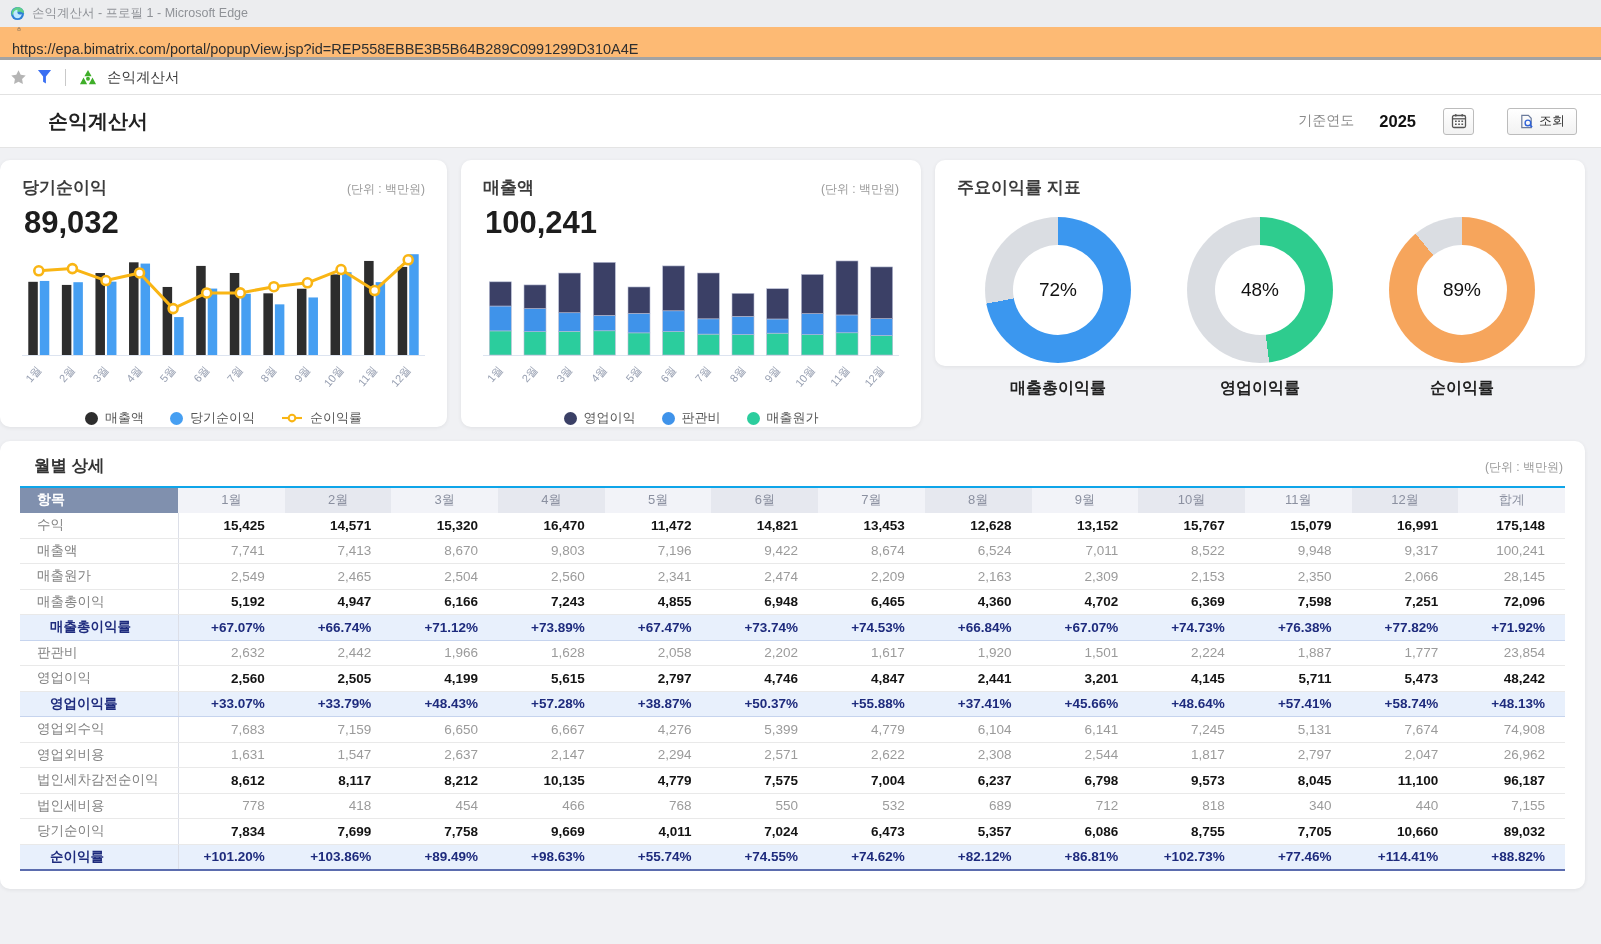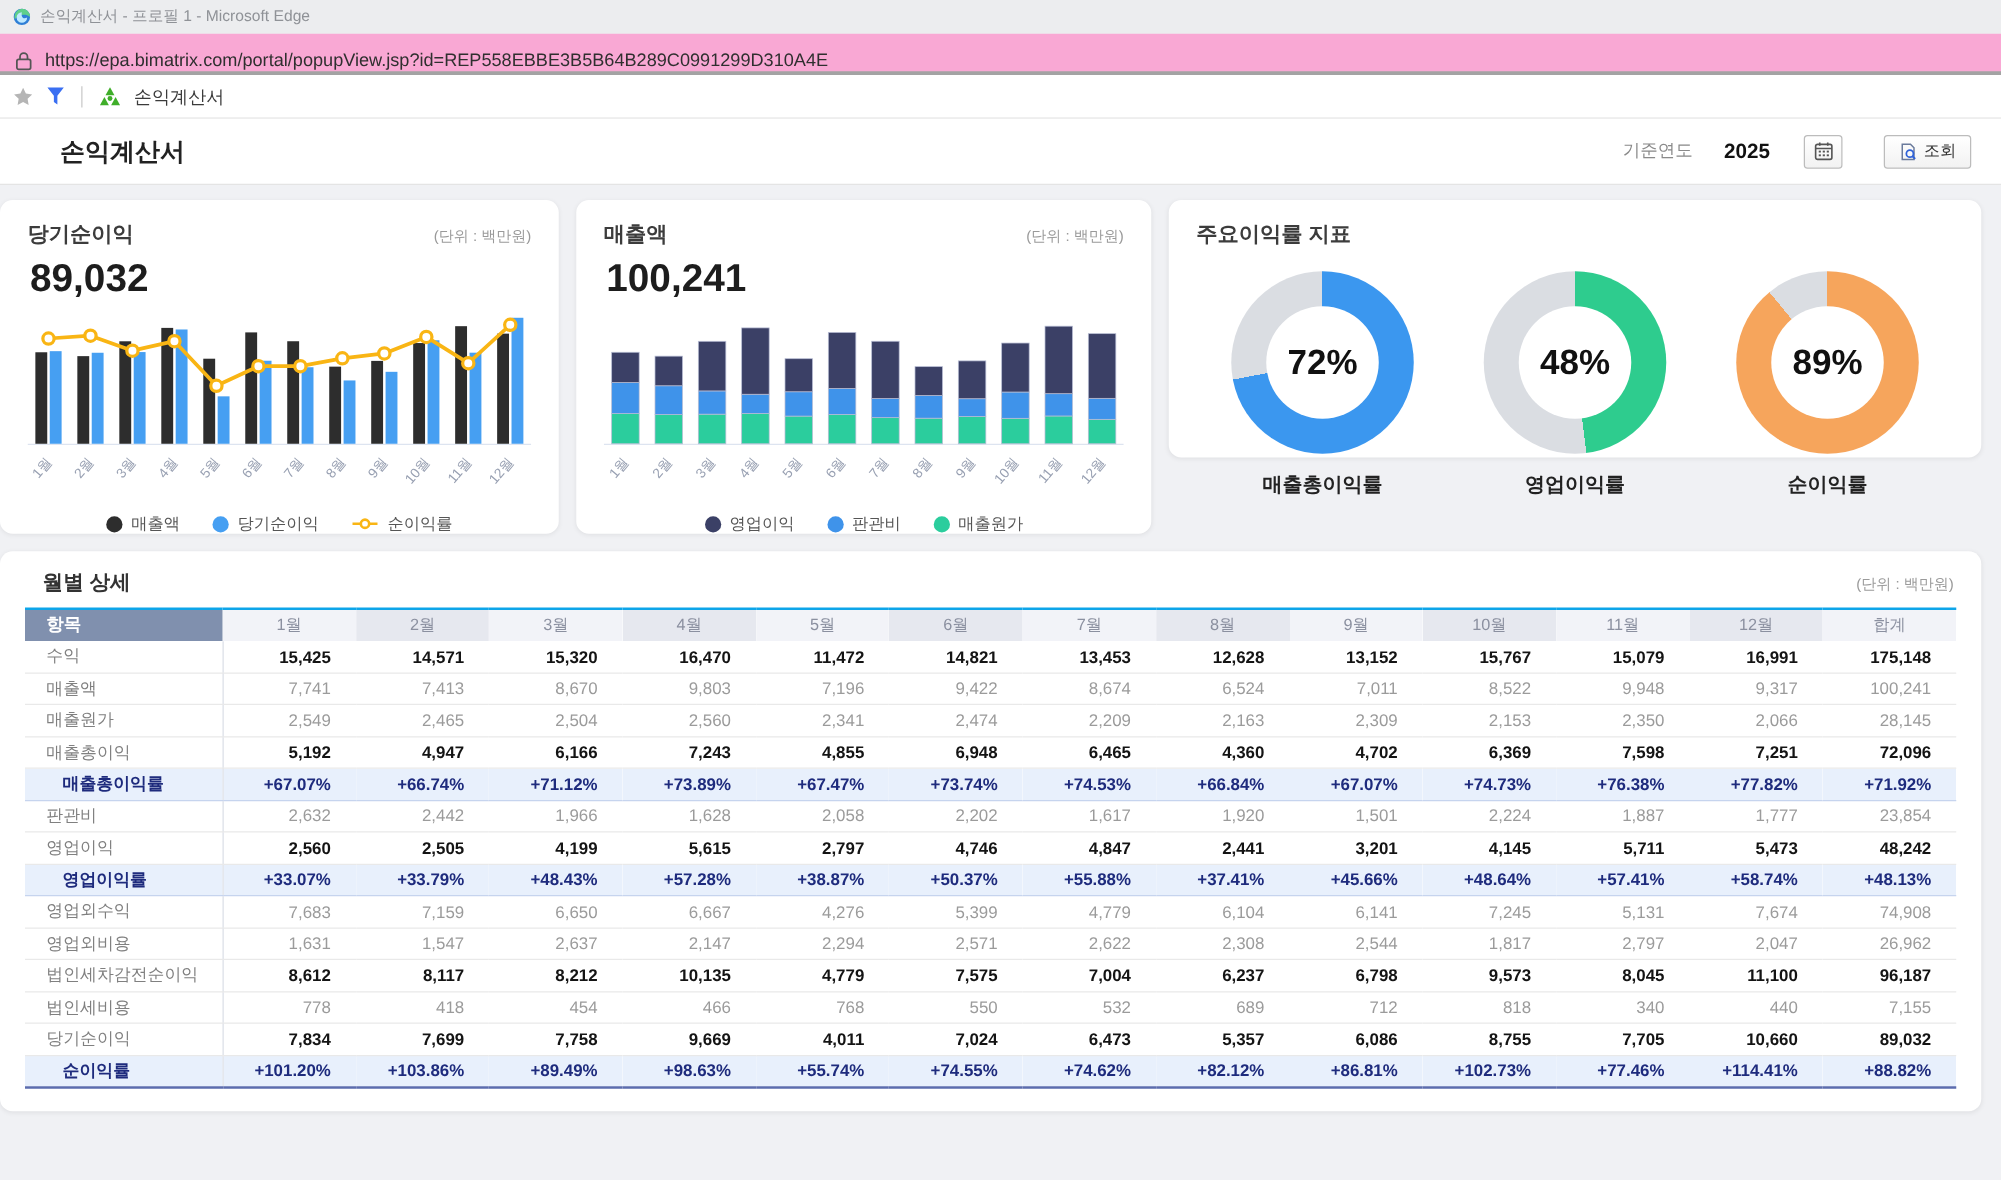--- a/index.html
+++ b/index.html
@@ -3,22 +3,22 @@
 <meta charset="utf-8">
 <style>
   * { margin:0; padding:0; box-sizing:border-box; }
   html,body { width:1601px; height:944px; overflow:hidden;
     font-family:"Liberation Sans","DejaVu Sans",sans-serif; background:#f0f1f4; }
 
   
   .titlebar { height:27px; background:#ecedef; display:flex; align-items:center;
     padding-left:10px; gap:7px; }
   .titlebar-text { font-size:12.5px; color:#8f9297; }
-  .urlbar { height:33px; background:#f9a8d4; display:flex; align-items:flex-end;
-    padding-left:12px; gap:10px; border-bottom:3px solid #a3a3a3; }
+  .urlbar { height:33px; background:#fdba74; display:flex; align-items:flex-start;
+    padding-left:12px; gap:10px; border-bottom:3px solid #a3a3a3;flex-direction:column; }
   .url-text { font-size:14.5px; color:#2f2f2f; }
   .favbar { height:35px; background:#fff; display:flex; align-items:center;
     padding-left:10px; gap:10px; border-bottom:1px solid #e2e2e2; }
   .fav-divider { width:1px; height:17px; background:#c9c9c9; margin:0 3px; }
   .fav-label { font-size:14.5px; color:#3b3b3b; }
 
   
   .page-header { height:53px; background:#fff; display:flex; align-items:center;
     justify-content:space-between; padding:0 24px 0 48px; border-bottom:1px solid #e4e4e4; }
   .page-title { font-size:20px; font-weight:bold; color:#222; }
@@ -47,21 +47,21 @@
   .legend-row { display:flex; justify-content:center; gap:26px; margin-top:2px; }
   .legend-item { display:flex; align-items:center; gap:7px; font-size:13px; color:#555; }
   .legend-dot { width:13px; height:13px; border-radius:50%; }
   .legend-ring { width:22px; height:10px; }
 
   .donut-wrap { display:flex; justify-content:space-around; margin-top:18px; }
   .donut-item { display:flex; flex-direction:column; align-items:center; }
   .donut { width:146px; height:146px; border-radius:50%; position:relative; }
   .donut .hole { position:absolute; inset:28px; background:#fff; border-radius:50%; }
   .donut .pct { position:absolute; inset:0; display:flex; align-items:center;
-    justify-content:center; font-size:28px; font-weight:bold; color:#111; }
+    justify-content:center; font-size:19px; font-weight:normal; color:#111; }
   .donut-label { margin-top:15px; font-size:16px; font-weight:bold; color:#222; }
 
   
   .table-card { margin-top:14px; padding:14px 20px 18px 20px; }
   .table-head { display:flex; justify-content:space-between; align-items:baseline;
     margin-bottom:9px; padding:0 2px 0 14px; }
   .table-title { font-size:16.5px; font-weight:bold; color:#333; }
   table { width:100%; border-collapse:collapse; table-layout:fixed;
     border-top:2px solid #0ea5e9; }
   th,td { height:25.5px; font-size:13.5px; white-space:nowrap; overflow:hidden; }

